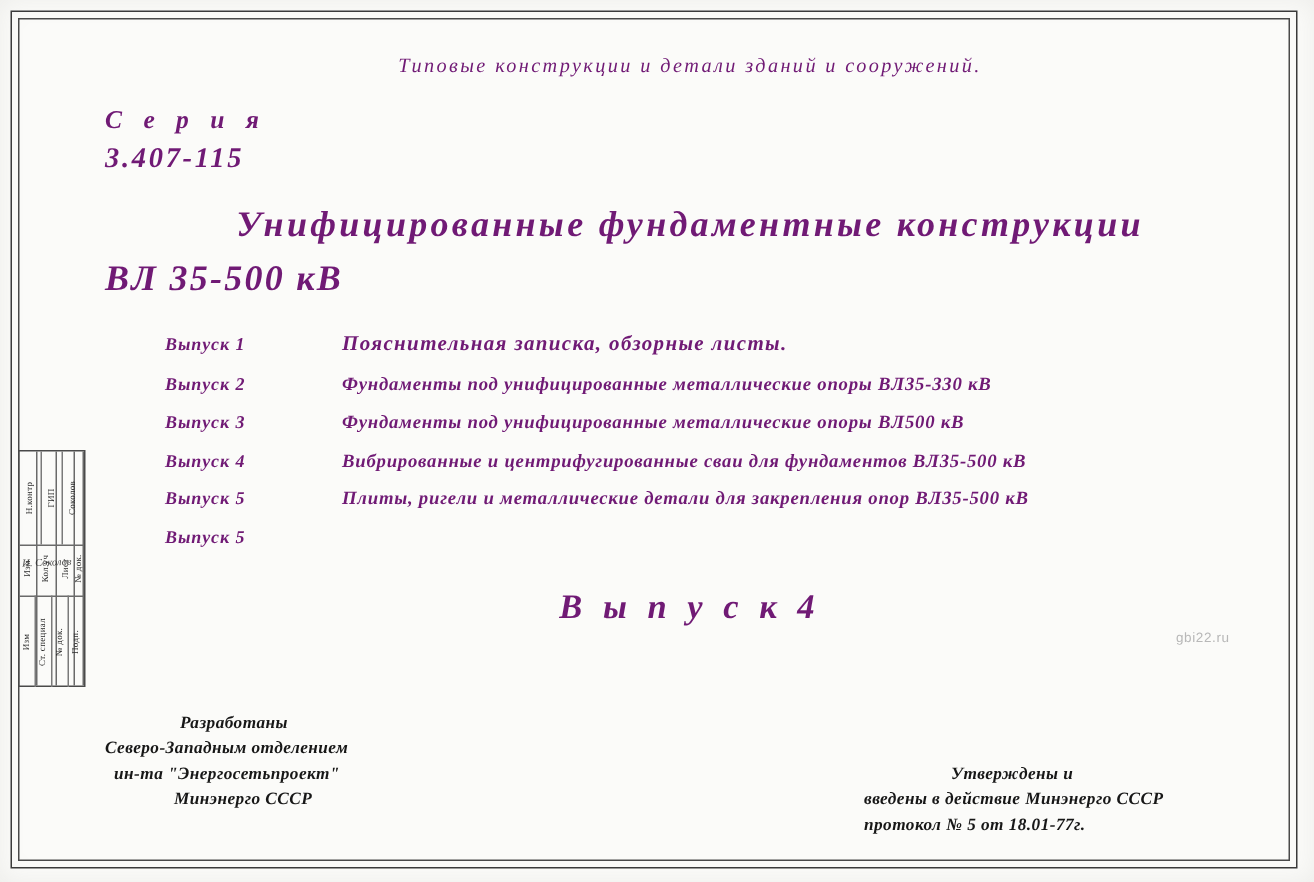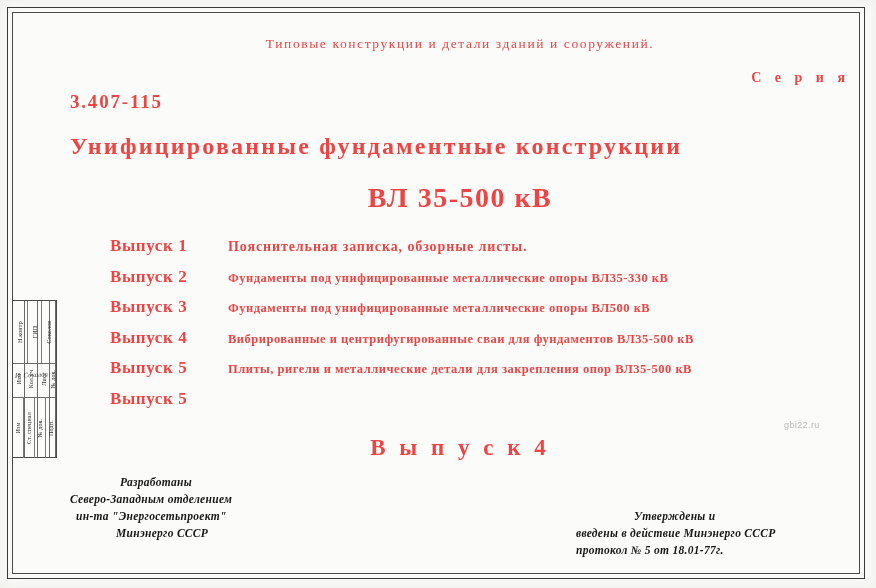--- a/index.html
+++ b/index.html
@@ -131,72 +131,74 @@
   .doc {
     position: absolute;
     left: 70px;
     top: 24px;
     width: 780px;
     height: 540px;
   }
 
   .hand {
     font-family: "Liberation Serif", serif;
-    color: #ef4444;
+    font-style: italic;
+    color: #701a75;
     letter-spacing: 0.3px;
   }
 
   .line-top {
     text-align: center;
     font-size: 13.5px;
     letter-spacing: 1.6px;
     margin-top: 12px;
   }
 
   .series-word {
-    text-align: right;
-    font-size: 14px;
+    text-align: left;
+    font-size: 17px;
     letter-spacing: 5px;
     margin-top: 18px;
     font-weight: 600;
   }
   .series-num {
     text-align: left;
     font-size: 19px;
     letter-spacing: 1.8px;
     margin-top: 5px;
     font-weight: 600;
   }
 
   .title-main {
+    text-align: center;
     font-size: 24px;
     letter-spacing: 2.2px;
     margin-top: 20px;
     font-weight: 700;
   }
   .title-sub {
-    text-align: center;
-    font-size: 28px;
+    text-align: left;
+    font-size: 24px;
     letter-spacing: 1.5px;
-    margin-top: 22px;
+    margin-top: 9px;
     font-weight: 700;
   }
 
   .issues {
     margin-top: 22px;
     padding-left: 40px;
   }
   .issue-row {
     display: flex;
     align-items: baseline;
     margin-bottom: 10.5px;
   }
   .issue-label {
     flex: 0 0 118px;
-    font-size: 17px;
+    font-size: 12px;
     font-weight: 600;
     letter-spacing: 0.6px;
   }
   .issue-text {
     flex: 1 1 auto;
     font-size: 14px;
     letter-spacing: 0.9px;
     font-weight: 600;
   }
   .issue-row.small .issue-text { font-size: 12.5px; letter-spacing: 0.5px; }

